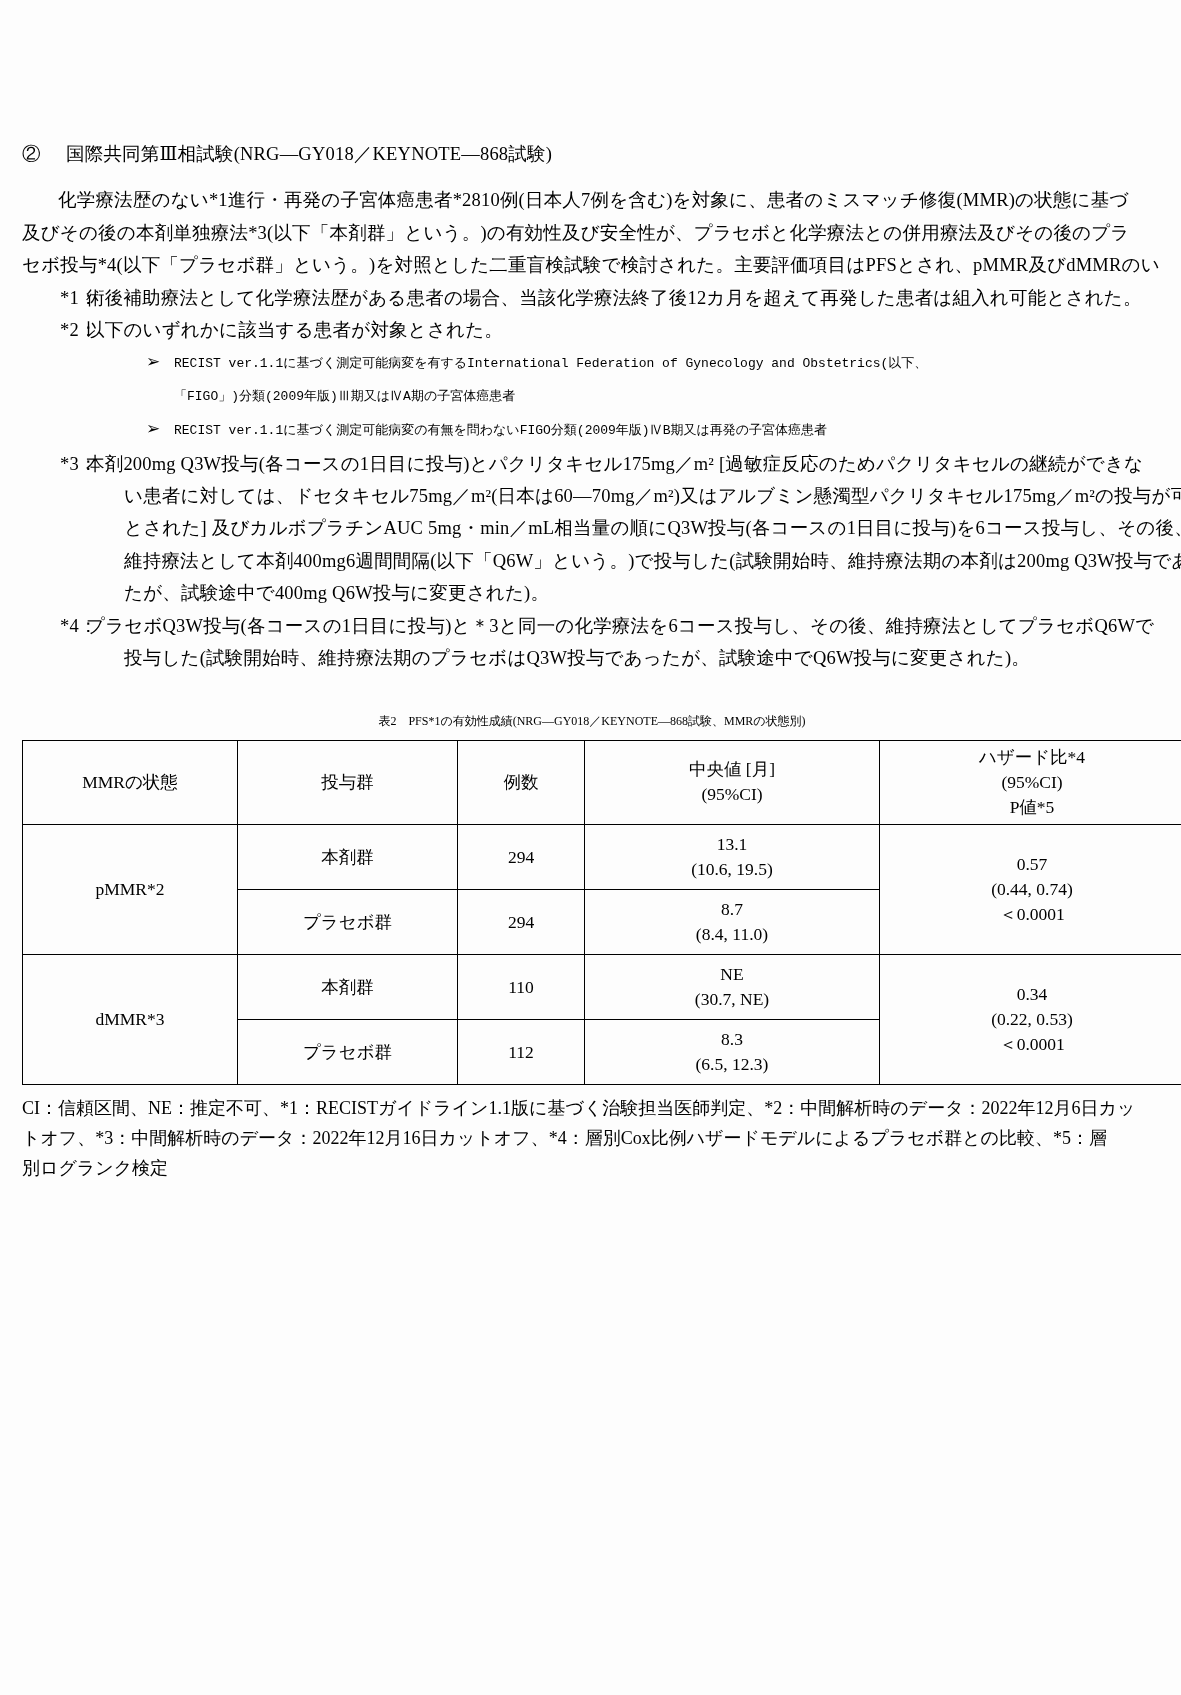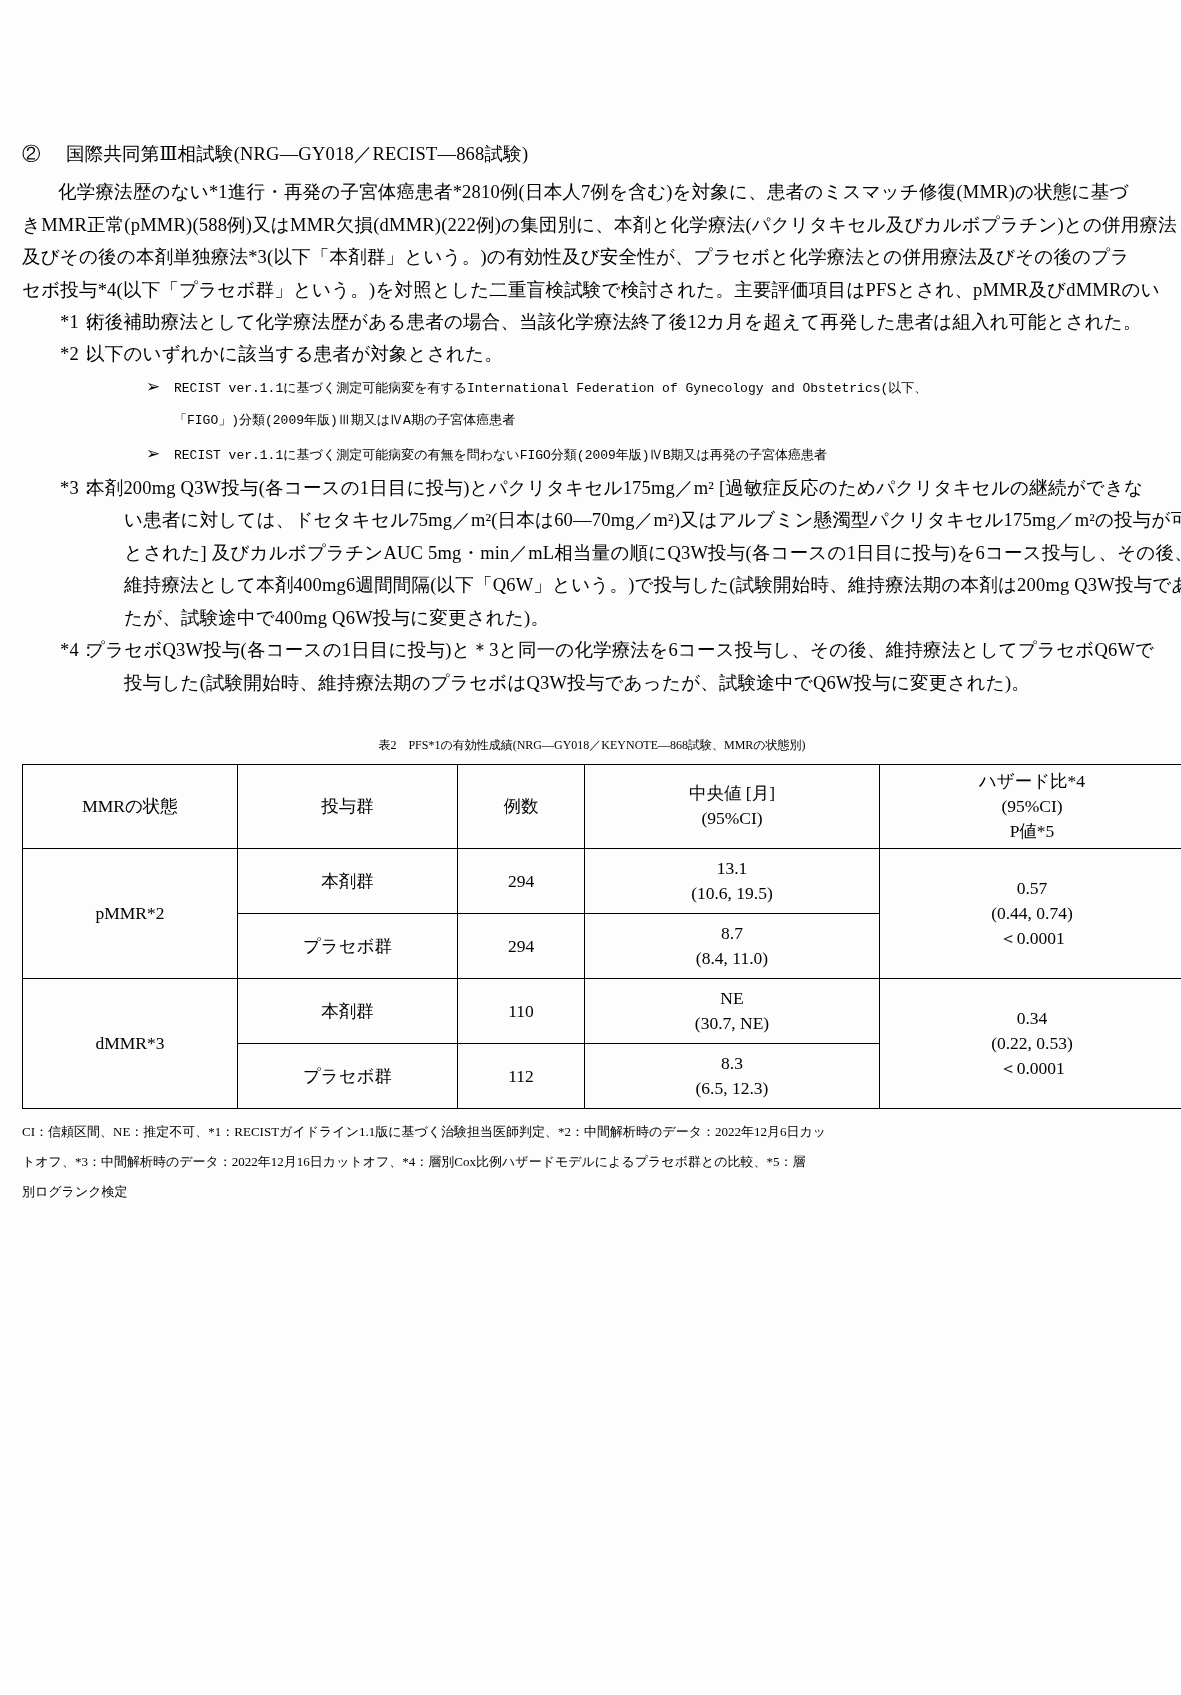--- a/index.html
+++ b/index.html
@@ -38,21 +38,21 @@
   }
   .heading-row {
     display: flex;
     align-items: baseline;
   }
   .heading-num {
     width: 44px;
     flex: none;
   }
   .para {
-    margin-top: 6px;
+    margin-top: 14px;
   }
   .indent-1 { padding-left: 36px; }
 
   .note-row {
     display: flex;
     align-items: baseline;
   }
   .note-label {
     width: 64px;
     flex: none;
@@ -112,40 +112,39 @@
   .col-arm    { width: 215px; }
   .col-n      { width: 122px; }
   .col-median { width: 290px; }
   .col-hr     { width: 300px; }
 
   .cell-two-line > div { line-height: 25px; }
 
   
   .footnote {
     margin-top: 8px;
-    font-size: 13px;
+    font-size: 18px;
     line-height: 30px;
     width: 1140px;
   }
   .footnote div { white-space: nowrap; }
 </style>
 </head>
 <body>
 
 <div class="page">
   <div class="content">
 
     <div class="heading-row ln">
       <span class="heading-num">②</span>
-      <span>国際共同第Ⅲ相試験(NRG—GY018／RECIST—868試験)</span>
+      <span>国際共同第Ⅲ相試験(NRG—GY018／KEYNOTE—868試験)</span>
     </div>
 
     <div class="para">
       <div class="ln indent-1">化学療法歴のない*1進行・再発の子宮体癌患者*2810例(日本人7例を含む)を対象に、患者のミスマッチ修復(MMR)の状態に基づ</div>
-      <div class="ln">きMMR正常(pMMR)(588例)又はMMR欠損(dMMR)(222例)の集団別に、本剤と化学療法(パクリタキセル及びカルボプラチン)との併用療法</div>
       <div class="ln">及びその後の本剤単独療法*3(以下「本剤群」という。)の有効性及び安全性が、プラセボと化学療法との併用療法及びその後のプラ</div>
       <div class="ln">セボ投与*4(以下「プラセボ群」という。)を対照とした二重盲検試験で検討された。主要評価項目はPFSとされ、pMMR及びdMMRのい</div>
     </div>
 
     <div class="note-row ln">
       <span class="note-label">*1：</span>
       <span class="note-body">術後補助療法として化学療法歴がある患者の場合、当該化学療法終了後12カ月を超えて再発した患者は組入れ可能とされた。</span>
     </div>
 
     <div class="note-row ln">

